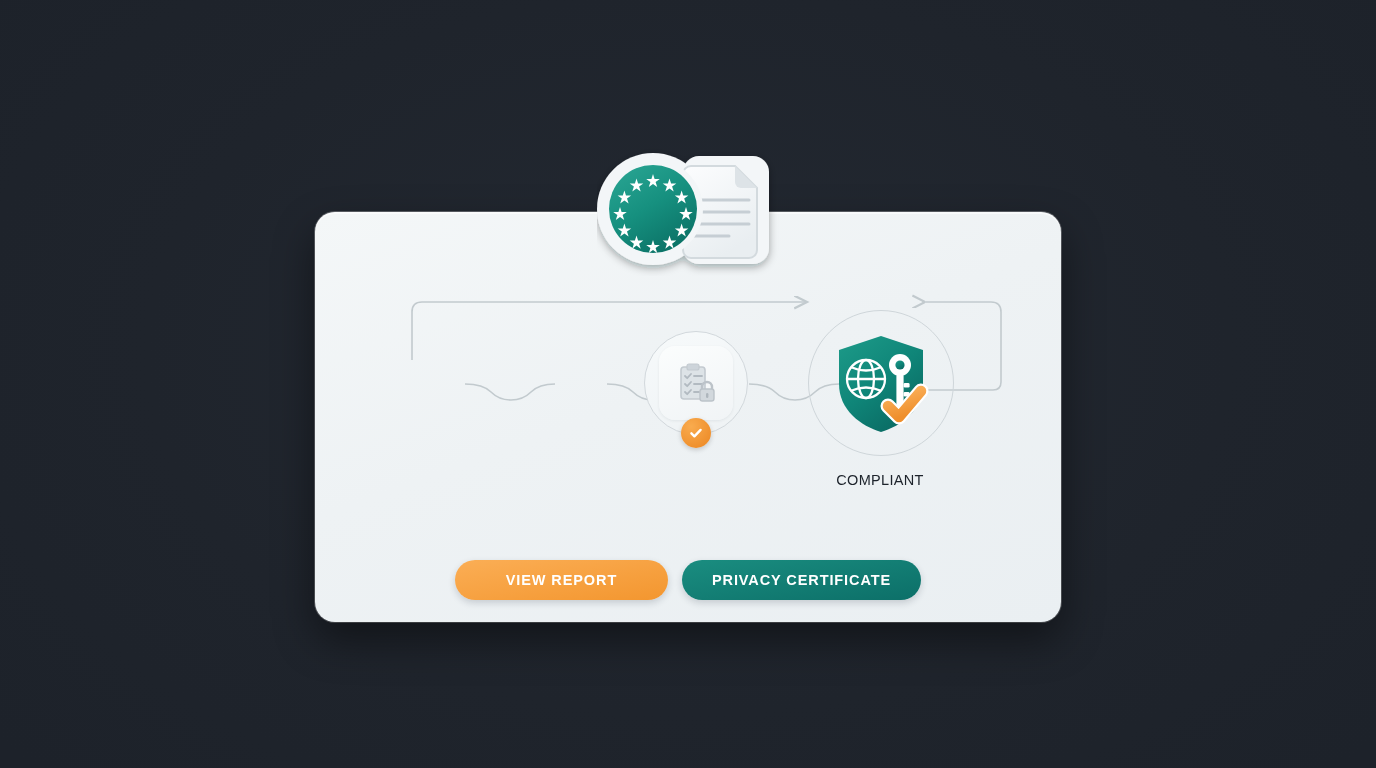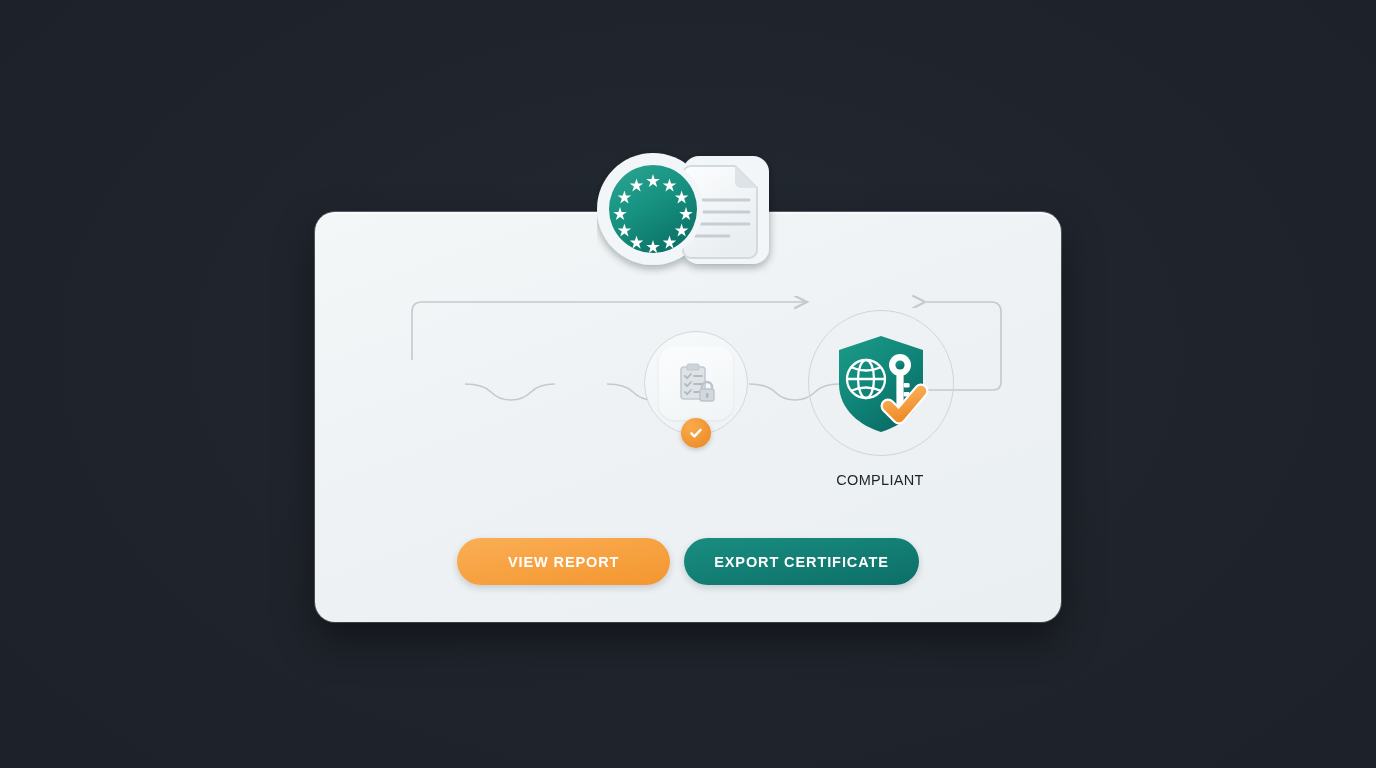--- a/index.html
+++ b/index.html
@@ -119,32 +119,33 @@
     left: 315px;
     top: 538px;
     width: 746px;
     display: flex;
     justify-content: center;
     gap: 14px;
   }
   .btn {
     border: none;
     border-radius: 24px;
-    height: 47px;
+    height: 40px;
     padding: 0 30px;
     font-family: "Liberation Sans", sans-serif;
     font-size: 14.5px;
     font-weight: bold;
     letter-spacing: 0.9px;
     color: #ffffff;
     cursor: pointer;
     display: flex;
     align-items: center;
     justify-content: center;
     box-shadow: 0 3px 7px rgba(30,40,55,0.18);
+    margin-top: 22px;
   }
   .btn-view {
     background: linear-gradient(170deg, #f9a busy 0%, #f59a35 100%);
     background: linear-gradient(170deg, #fbae55 0%, #f3962f 100%);
     min-width: 213px;
   }
   .btn-export {
     background: linear-gradient(170deg, #1a8d80 0%, #0c6f68 100%);
     min-width: 213px;
   }
@@ -294,16 +295,16 @@
         </g>
         <path d="M62 78 L73 89 L95 63" fill="none" stroke="#ffffff" stroke-width="15" stroke-linecap="round" stroke-linejoin="round"></path>
         <path d="M62 78 L73 89 L95 63" fill="none" stroke="url(#checkGrad)" stroke-width="10.5" stroke-linecap="round" stroke-linejoin="round"></path>
       </svg>
     </div>
     <div class="step-label" style="margin-top:16px;text-align:center;">COMPLIANT</div>
   </div>
 
   <div class="btn-row">
     <button class="btn btn-view">VIEW REPORT</button>
-    <button class="btn btn-export">EXPORT CERTIFICATE</button>
+    <button class="btn btn-export">PRIVACY CERTIFICATE</button>
   </div>
 
 </div>
 
 </body></html>

